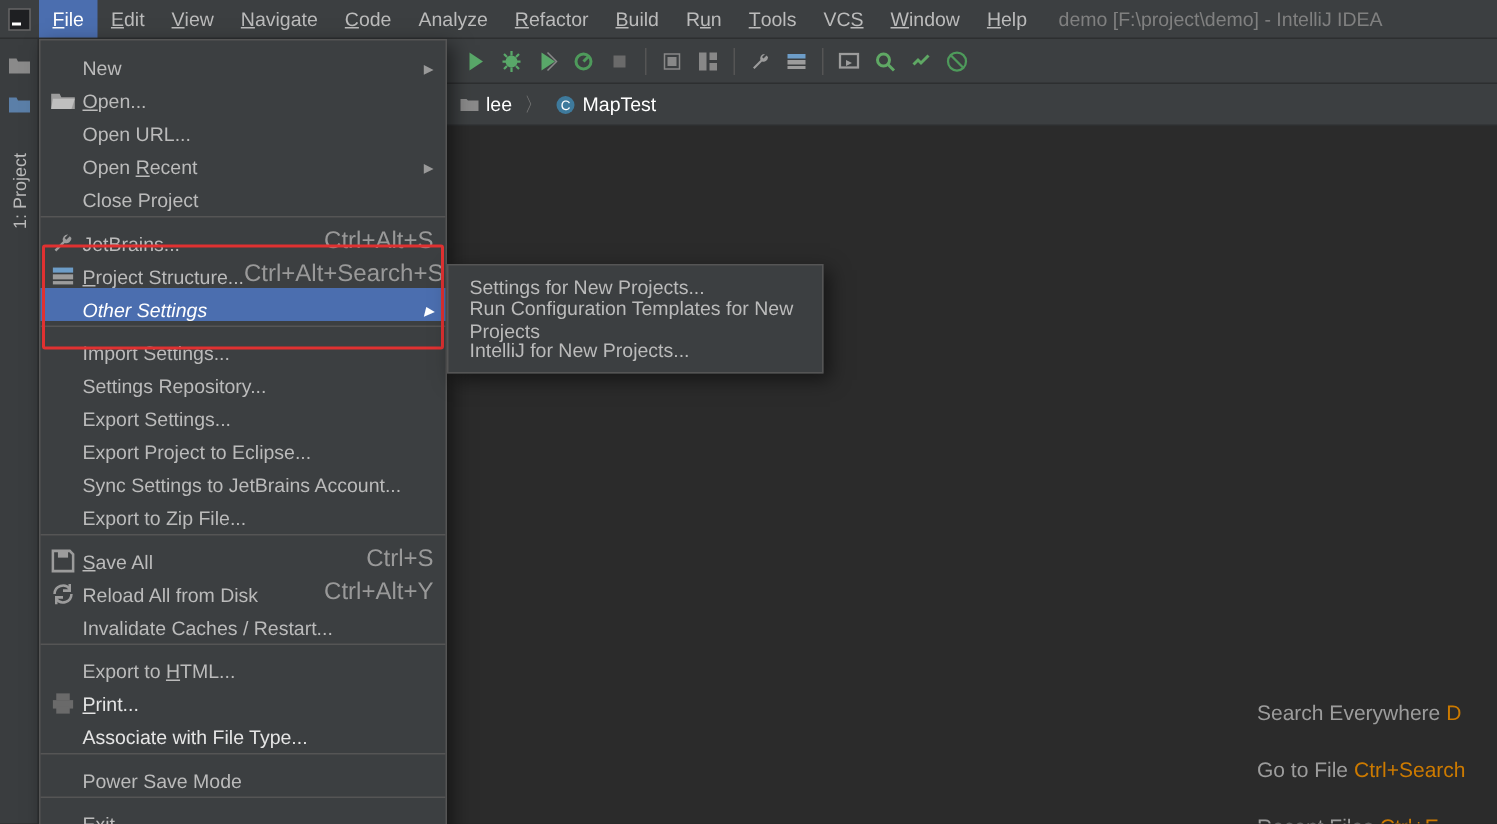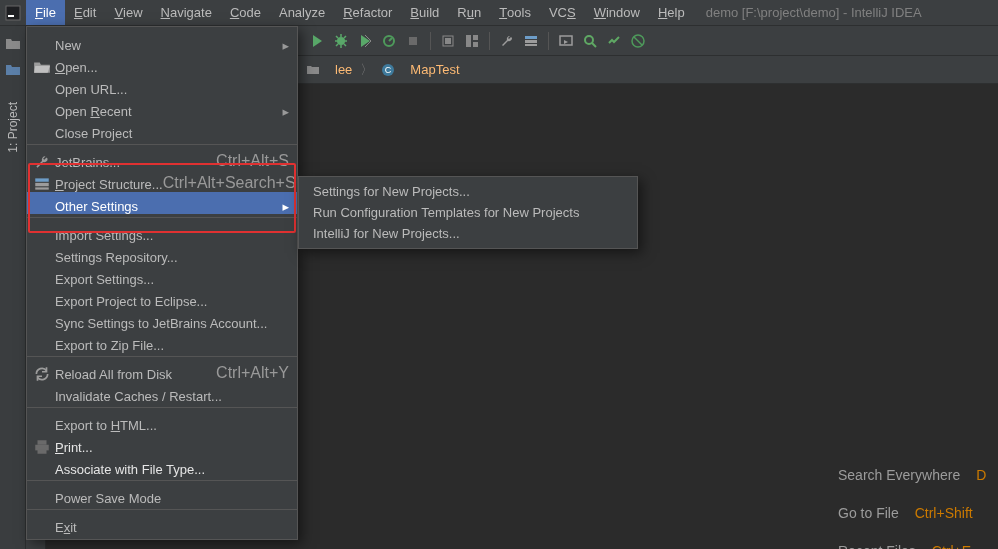--- a/index.html
+++ b/index.html
@@ -58,23 +58,23 @@
 
   
   .navrow {
     height: 28px;
     background: #3c3f41;
     border-bottom: 1px solid #2d2f30;
     display: flex; align-items: center;
     position: relative;
   }
   .navrow .crumb {
-    display: flex; align-items: center; gap: 15px;
+    display: flex; align-items: center; gap: 4px;
     padding: 0 6px;
-    color: #fdba74;
+    color: #ffffff;
   }
   .navrow .crumb .icon { width: 14px; height: 14px; display: flex; align-items:center; justify-content:center; }
   .chevr { color: #777; padding: 0 2px; }
 
   
   .main-area {
     position: relative;
     display: flex;
     height: calc(100% - 26px - 30px - 28px);
   }
@@ -106,21 +106,21 @@
   
   .tips {
     position: absolute;
     right: 0; top: 372px;
     width: 160px;
     color: #9c9c9c;
     font-size: 14px;
     line-height: 38px;
     white-space: nowrap;
   }
-  .tips .row { display: flex; gap: 16px; }
+  .tips .row { display: flex; gap: 4px; }
   .tips .k { color: #cc7a00; }
 
   
   .dropdown {
     position: absolute;
     left: 26px; top: 26px;
     width: 272px;
     background: #3c3f41;
     border: 1px solid #555;
     box-shadow: 4px 4px 12px rgba(0,0,0,0.5);
@@ -129,42 +129,42 @@
   }
   .dd-row {
     height: 22px;
     display: flex;
     align-items: flex-end;
     padding: 0 8px 0 6px;
     color: #bbbbbb;
     position: relative;
   }
   .dd-row.disabled { color: #e5e5e5; }
-  .dd-row.hover { background: #4b6eaf; color: #ffffff; }
+  .dd-row.hover { background: #4b6eaf; color: #ffffff; font-style: italic; }
   .dd-icon { width: 18px; height: 16px; display: flex; align-items: center; justify-content: center; flex-shrink: 0; }
   .dd-label { flex: 1; padding-left: 4px; white-space: nowrap; }
   .dd-shortcut { color: #999; font-size: 16px; }
   .dd-arrow { width: 10px; text-align: right; color: #999; }
   .dd-row.hover .dd-arrow { color: #fff; }
   .dd-sep { height: 1px; background: #555; margin: 3px 0; }
   .dd-row .ul { text-decoration: underline; }
 
   .dd-highlight-box {
     position: absolute;
     border: 2px solid #e03131;
     border-radius: 2px;
     pointer-events: none;
     z-index: 60;
   }
 
   
   .submenu {
     position: absolute;
     left: 298px; top: 176px;
-    width: 340px;
+    width: 251px;
     background: #3c3f41;
     border: 1px solid #555;
     box-shadow: 4px 4px 12px rgba(0,0,0,0.5);
     z-index: 70;
     padding: 4px 0;
   }
   .sm-row {
     height: 21px;
     display: flex; align-items: center;
     padding: 0 14px;
@@ -342,21 +342,21 @@
     <div class="dash"></div>
   </div>
   <div class="editor-bg">
     <div class="tips" id="tips">
         <div class="row">
           <span>Search Everywhere</span>
           <span class="k">D</span>
         </div>
         <div class="row">
           <span>Go to File</span>
-          <span class="k">Ctrl+Shift</span>
+          <span class="k">Ctrl+Search</span>
         </div>
         <div class="row">
           <span>Recent Files</span>
           <span class="k">Ctrl+E</span>
         </div>
       </div>
   </div>
 </div>
 
 <div class="dropdown" id="file-menu">
@@ -435,20 +435,30 @@
       <span class="dd-label">Sync Settings to JetBrains Account...</span>
     </div>
     <div class="dd-row">
       <span class="dd-icon"></span>
       <span class="dd-label">Export to Zip File...</span>
     </div>
     <div class="dd-sep"></div>
     <div class="dd-row">
       <span class="dd-icon">
         <svg viewBox="0 0 16 16">
+          <path d="M2 2h10l2 2v10H2z" fill="none" stroke="#9c9c9c" stroke-width="1.5"></path>
+          <rect x="5" y="2" width="6" height="4" fill="#9c9c9c"></rect>
+        </svg>
+      </span>
+      <span class="dd-label"><span class="ul">S</span>ave All</span>
+      <span class="dd-shortcut">Ctrl+S</span>
+    </div>
+    <div class="dd-row">
+      <span class="dd-icon">
+        <svg viewBox="0 0 16 16">
           <path d="M3 8a5 5 0 019-3M13 8a5 5 0 01-9 3" fill="none" stroke="#9c9c9c" stroke-width="1.5"></path>
           <path d="M12 2v4h-4M4 14v-4h4" fill="none" stroke="#9c9c9c" stroke-width="1.5"></path>
         </svg>
       </span>
       <span class="dd-label">Reload All from Disk</span>
       <span class="dd-shortcut">Ctrl+Alt+Y</span>
     </div>
     <div class="dd-row">
       <span class="dd-icon"></span>
       <span class="dd-label">Invalidate Caches / Restart...</span>

